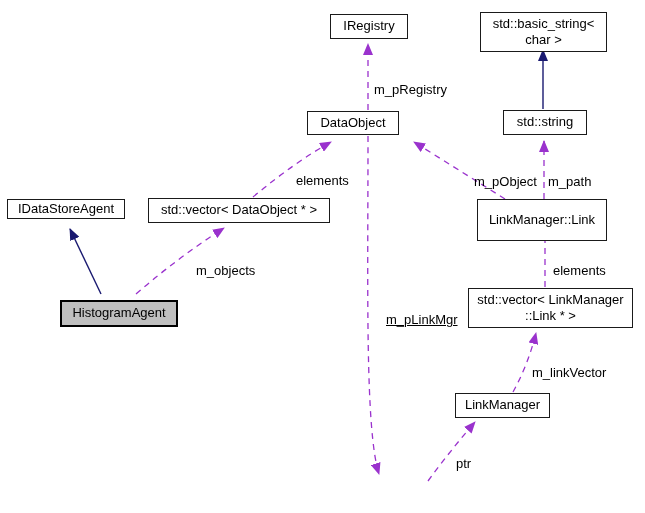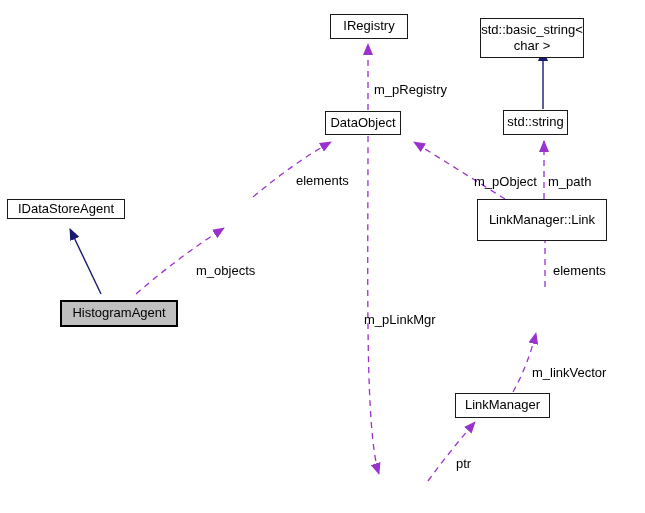--- a/index.html
+++ b/index.html
@@ -83,49 +83,52 @@
 
     <path class="edge-usage" d="M 513,392 Q 528,365 536,333" marker-end="url(#arrow-usage)"></path>
 
     <path class="edge-usage" d="M 428,481 Q 450,451 475,422" marker-end="url(#arrow-usage)"></path>
 
     <path class="edge-usage" d="M 368,136 C 368,290 365,430 379,474" marker-end="url(#arrow-usage)"></path>
   </svg>
 
   <div class="node" style="left:330px;top:14px;width:78px;height:25px;">IRegistry</div>
 
-  <div class="node" style="left:480px;top:18px;width:104px;height:40px;">std::basic_string&lt;
+  <div class="node" style="left:480px;top:12px;width:127px;height:40px;">std::basic_string&lt;
 char &gt;</div>
 
-  <div class="node" style="left:325px;top:111px;width:76px;height:24px;">DataObject</div>
+  <div class="node" style="left:307px;top:111px;width:92px;height:24px;">DataObject</div>
 
-  <div class="node" style="left:503px;top:110px;width:65px;height:25px;">std::string</div>
+  <div class="node" style="left:503px;top:110px;width:84px;height:25px;">std::string</div>
 
   <div class="node" style="left:7px;top:199px;width:118px;height:20px;">IDataStoreAgent</div>
 
+  <div class="node" style="left:148px;top:198px;width:182px;height:25px;">std::vector&lt; DataObject * &gt;</div>
 
   <div class="node" style="left:477px;top:199px;width:130px;height:42px;">LinkManager::Link</div>
 
   <div class="node highlight" style="left:60px;top:300px;width:118px;height:27px;">HistogramAgent</div>
 
+  <div class="node" style="left:468px;top:288px;width:165px;height:40px;">std::vector&lt; LinkManager
+::Link * &gt;</div>
 
   <div class="node" style="left:455px;top:393px;width:95px;height:25px;">LinkManager</div>
 
 
   <span class="elabel" style="left:374px;top:68px;">m_pRegistry</span>
 
   <span class="elabel" style="left:296px;top:159px;">elements</span>
 
   <span class="elabel" style="left:474px;top:160px;">m_pObject</span>
 
   <span class="elabel" style="left:548px;top:160px;">m_path</span>
 
   <span class="elabel" style="left:196px;top:249px;">m_objects</span>
 
   <span class="elabel" style="left:553px;top:249px;">elements</span>
 
   <span class="elabel" style="left:532px;top:351px;">m_linkVector</span>
 
-  <span class="elabel" style="left:364px;top:298px;">m_pLinkMgr</span>
+  <span class="elabel" style="left:386px;top:298px;text-decoration:underline;">m_pLinkMgr</span>
 
   <span class="elabel" style="left:456px;top:442px;">ptr</span>
 
 </div>
 
 </body></html>

